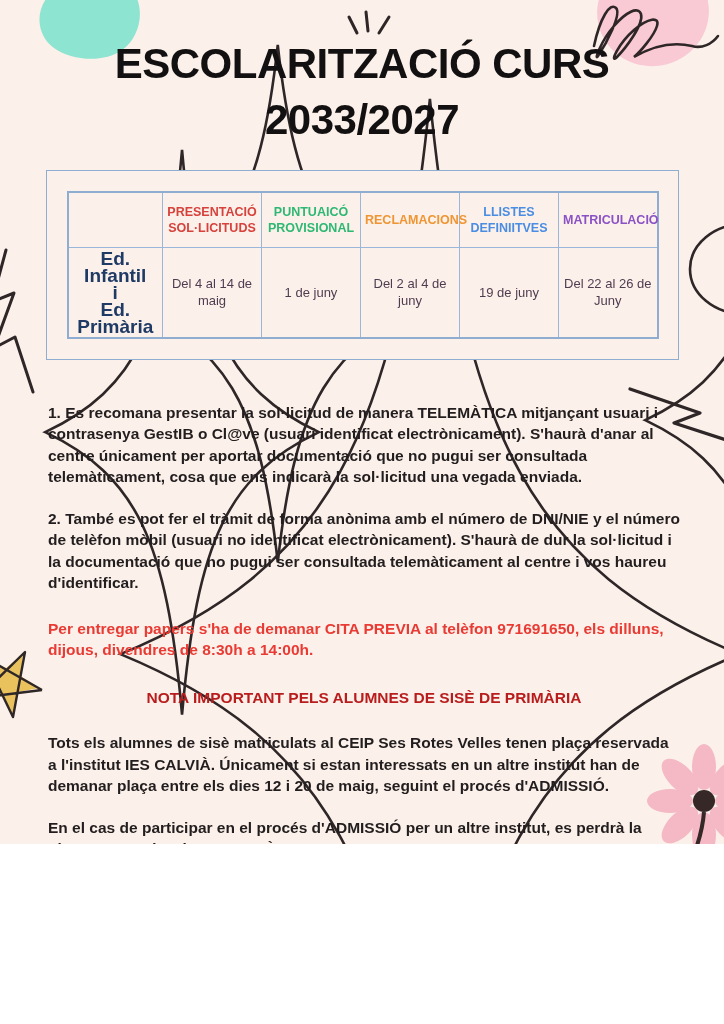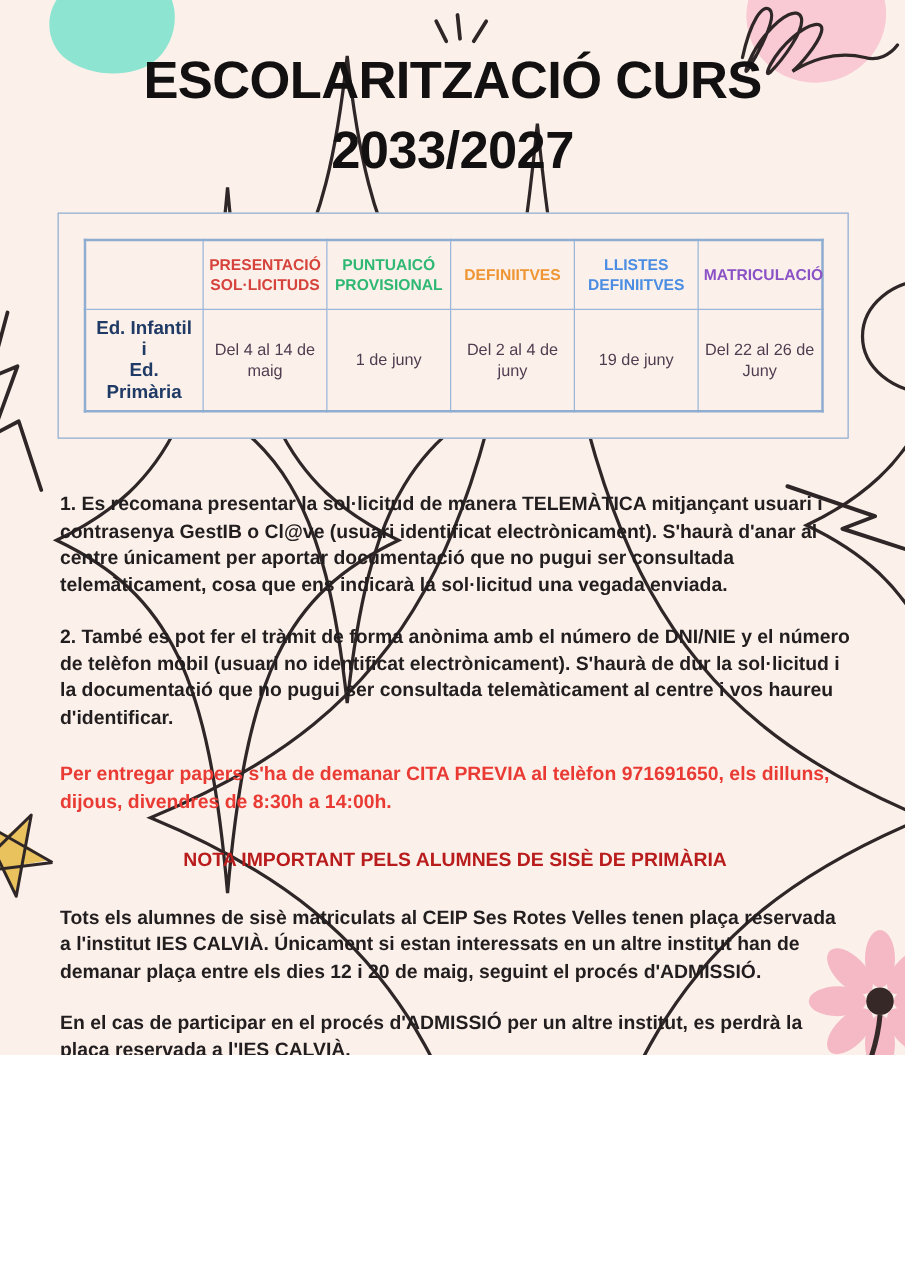--- a/index.html
+++ b/index.html
@@ -39,21 +39,21 @@
     border:1px solid #9ab7d9;
     text-align:center;
     vertical-align:middle;
     white-space:pre-line;
     padding:2px 4px;
   }
   table.sched{border:2px solid #8fadd0;}
   tr.head-row{height:55px;}
   tr.head-row th{font-size:12.5px;font-weight:bold;line-height:16px;}
   tr.data-row{height:82px;}
-  th.row-label{font-size:15px;font-weight:bold;color:#203a66;line-height:17px;}
+  th.row-label{font-size:19px;font-weight:bold;color:#203a66;line-height:17px;}
   tr.data-row td{font-size:13px;color:#503c50;line-height:17px;}
   col.c0{width:95px;}
   col.cx{width:99px;}
   .body-copy{
     width:632px;
     margin:42px 0 0 48px;
   }
   .para{
     font-size:15.5px;
     font-weight:bold;
@@ -156,21 +156,21 @@
             <col class="cx">
             <col class="cx">
             <col class="cx">
             <col class="cx">
         </colgroup>
         <tbody>
           <tr class="head-row">
             <th></th>
           <th style="color: rgb(214, 66, 60);">PRESENTACIÓ SOL·LICITUDS</th>
               <th style="color: rgb(46, 184, 115);">PUNTUAICÓ PROVISIONAL</th>
-              <th style="color: rgb(239, 149, 51);">DEFINIITVES</th>
+              <th style="color: rgb(239, 149, 51);">RECLAMACIONS</th>
               <th style="color: rgb(74, 141, 226);">LLISTES DEFINIITVES</th>
               <th style="color: rgb(139, 82, 198); margin-top: 43px;">MATRICULACIÓ</th>
             </tr>
           <tr class="data-row">
             <th class="row-label">Ed. Infantil
 i
 Ed. Primària</th>
           <td>Del 4 al 14 de
 maig</td>
               <td>1 de juny</td>

